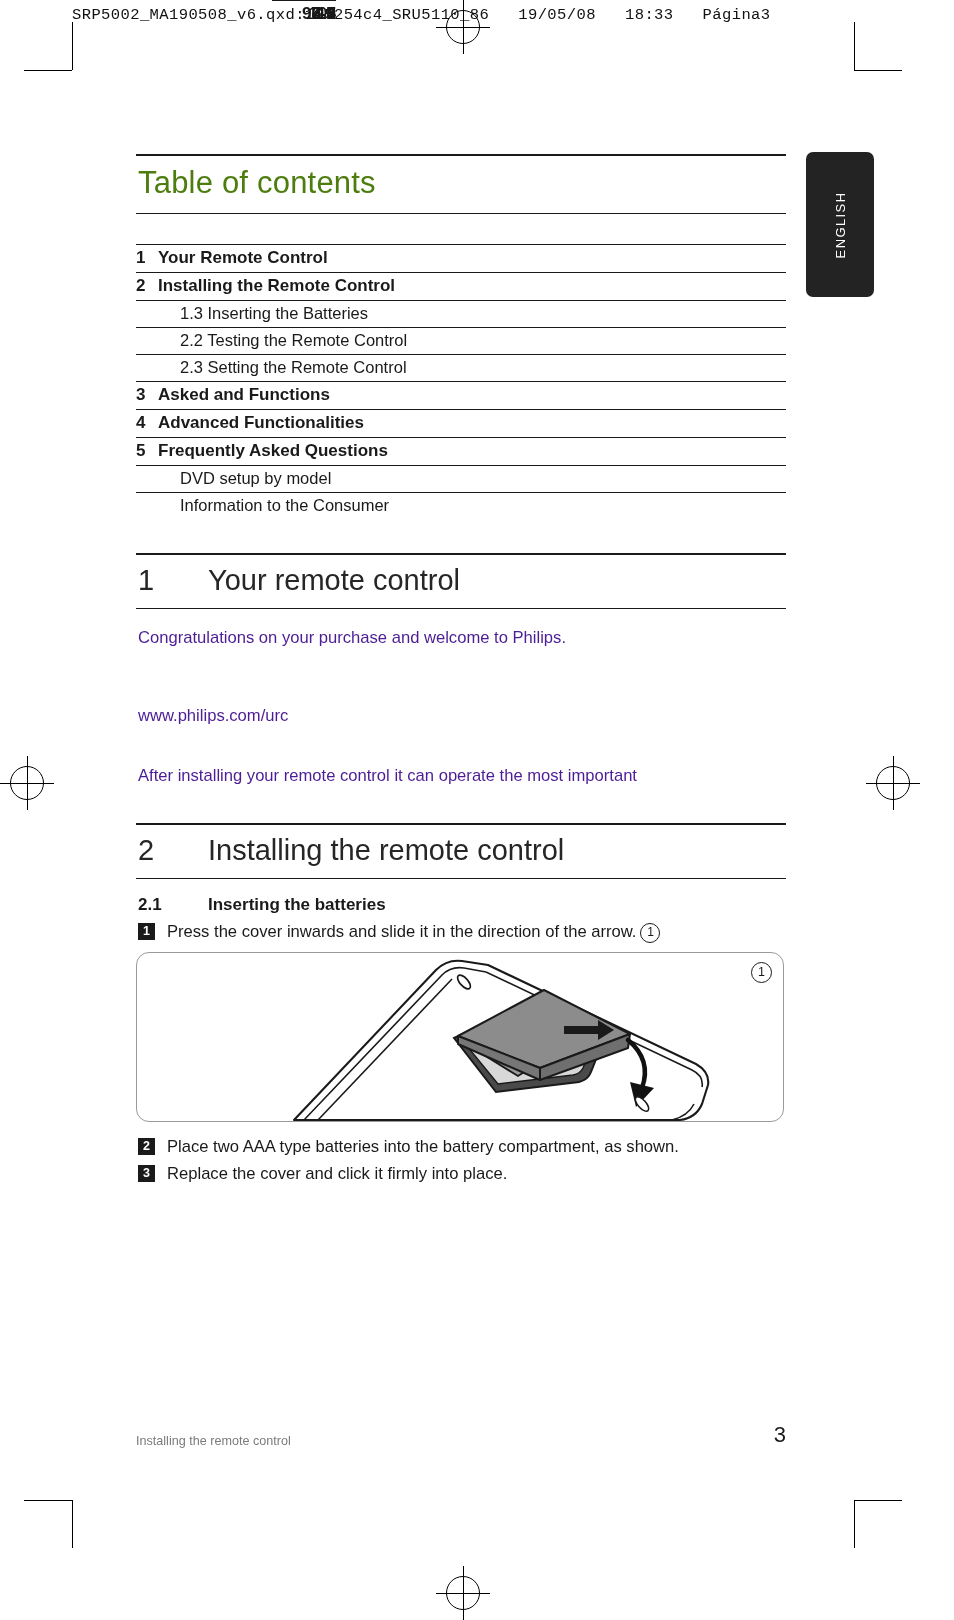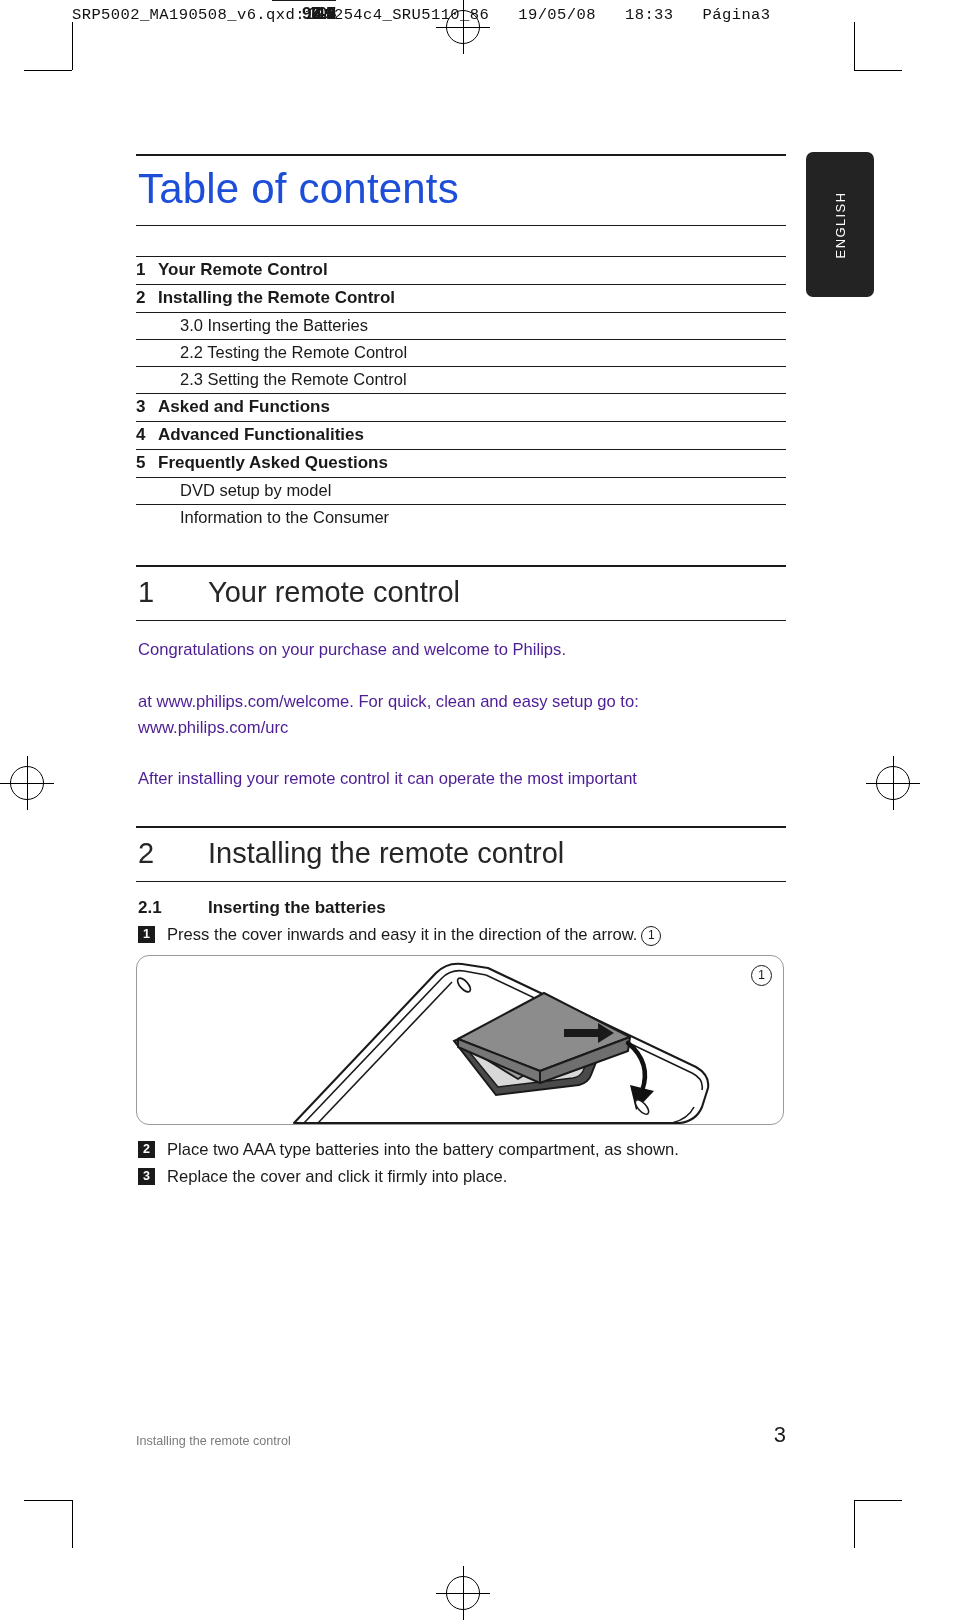--- a/index.html
+++ b/index.html
@@ -59,24 +59,24 @@
     top: 0;
     width: 650px;
     height: 1620px;
   }
 
   .rule-thick { border-top: 2.4px solid #1a1a1a; }
   .rule-thin  { border-top: 1px solid #1a1a1a; }
 
   
   .toc-title {
-    font-size: 42px;
+    font-size: 31px;
     font-weight: 300;
     letter-spacing: 0.2px;
-    color: #1d4ed8;
+    color: #4d7c0f;
     padding: 9px 0 12px 2px;
     font-family: "Liberation Sans", sans-serif;
   }
 
   table.toc {
     width: 100%;
     border-collapse: collapse;
     margin-top: 30px;
   }
   table.toc td {
@@ -114,21 +114,21 @@
 
   
   .body-text {
     font-size: 16.6px;
     line-height: 26px;
     color: #4c1d95;
     margin-top: 16px;
     padding-left: 2px;
   }
   .body-text p { margin: 0; }
-  .body-text p + p { margin-top: 25px; }
+  .body-text p + p { margin-top: 34px; }
 
   
   .subhead {
     display: flex;
     align-items: flex-end;
     font-size: 17px;
     font-weight: bold;
     margin-top: 16px;
     padding-left: 2px;
     color: #1a1a1a;
@@ -277,21 +277,21 @@
           <td class="label">Your Remote Control</td>
           <td class="page">3</td>
         </tr>
         <tr class="level1">
           <td class="num">2</td>
           <td class="label">Installing the Remote Control</td>
           <td class="page">3-5</td>
         </tr>
         <tr class="level2">
           <td class="num"></td>
-          <td class="label">3.0 Inserting the Batteries</td>
+          <td class="label">1.3 Inserting the Batteries</td>
           <td class="page">3</td>
         </tr>
         <tr class="level2">
           <td class="num"></td>
           <td class="label">2.2 Testing the Remote Control</td>
           <td class="page">4</td>
         </tr>
         <tr class="level2">
           <td class="num"></td>
           <td class="label">2.3 Setting the Remote Control</td>
@@ -330,21 +330,21 @@
     <div class="chapter-head">
       <span class="chapter-num">1</span>
       <span>Your remote control</span>
     </div>
     <div class="rule-thin"></div>
 
     <div class="body-text">
       <p>
         <span>Congratulations on your purchase and welcome to Philips.</span><br>
         <br>
-        <span>at www.philips.com/welcome. For quick, clean and easy setup go to:</span><br>
+        <br>
         <span>www.philips.com/urc</span>
       </p>
       <p>
         <span>After installing your remote control it can operate the most important</span><br>
       </p>
     </div>
   </div>
 
   <div class="chapter">
     <div class="rule-thick"></div>
@@ -355,21 +355,21 @@
     <div class="rule-thin"></div>
 
     <div class="subhead">
       <span class="sh-num">2.1</span>
       <span>Inserting the batteries</span>
     </div>
 
     <div class="step">
       <div class="step-badge">1</div>
       <div class="step-text">
-        <span>Press the cover inwards and easy it in the direction of the arrow.</span><span class="circle-num">1</span>
+        <span>Press the cover inwards and slide it in the direction of the arrow.</span><span class="circle-num">1</span>
       </div>
     </div>
 
     <div class="figure">
       <div class="figure-frame"></div>
       <svg width="648" height="170" viewBox="0 0 648 170">
 
         <g fill="#ffffff" stroke="#1a1a1a" stroke-width="2.1" stroke-linejoin="round">
           <path d="M158 168 L300 18 Q311 7 326 9 L352 13 L560 112 Q574 120 572 133 L566 152 Q560 166 544 168 Z"></path>
         </g>

